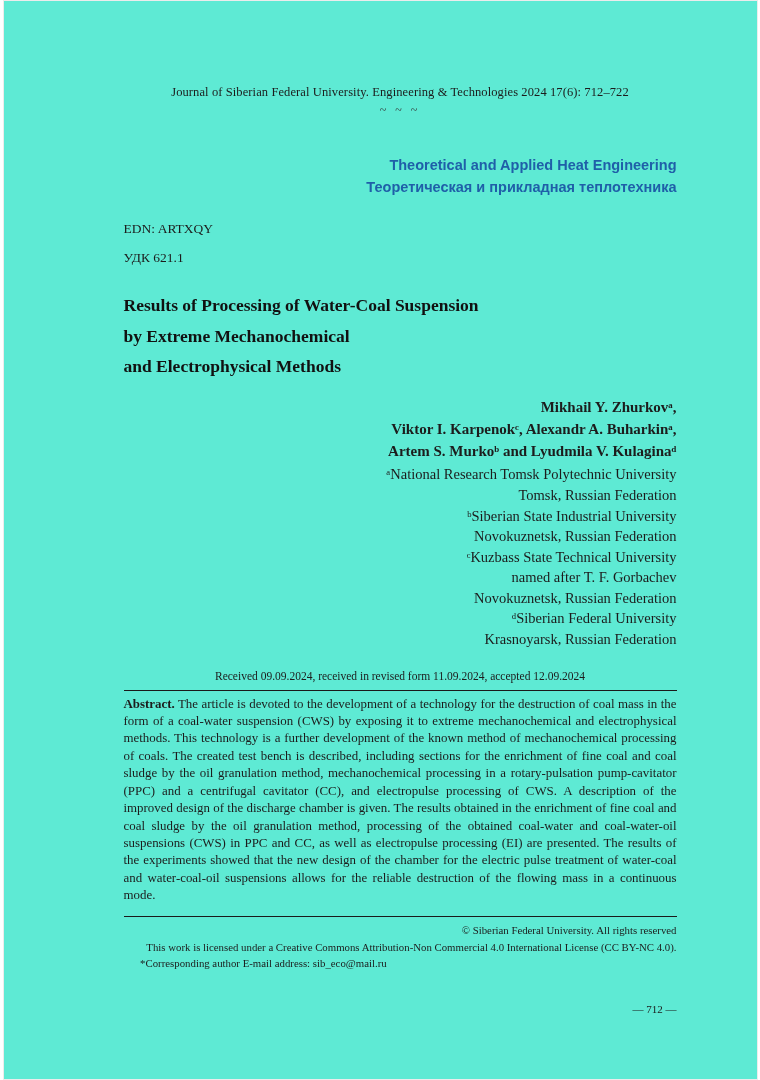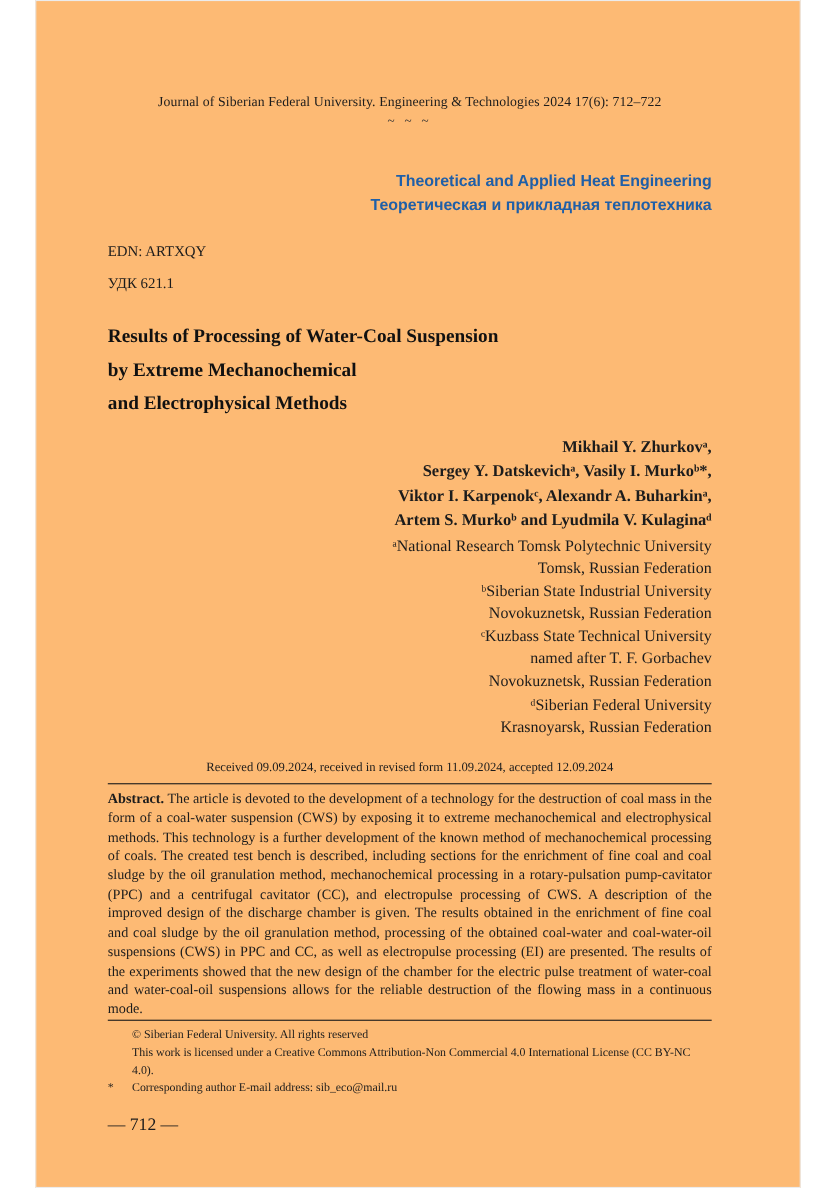--- a/index.html
+++ b/index.html
@@ -1,25 +1,25 @@
 <!DOCTYPE html>
 <html><head>
 <meta charset="utf-8">
 <style>
   * { margin:0; padding:0; box-sizing:border-box; }
   html, body { background:#ffffff; }
   body { font-family:"Liberation Serif", serif; }
 
   .page {
-    width:696px;
+    width:755px;
     height:1080px;
     margin:0 auto;
-    background:#fdba74;
+    background:#5eead4;
     color:#1c1c1c;
-    padding:84px 80px 64px 65px;
+    padding:84px 80px 64px 120px;
     display:flex;
     flex-direction:column;
     overflow:hidden;
     border:1px solid #ececec;
   }
 
   .journal-line { text-align:center; font-size:12.5px; letter-spacing:0.1px; }
   .tildes { text-align:center; font-size:12px; letter-spacing:3px; margin-top:3px; color:#333; }
 
   .rubric {
@@ -74,31 +74,31 @@
   .abstract {
     margin-top:5px;
     font-size:12.9px;
     line-height:1.35;
     text-align:justify;
   }
   .abstract-label { font-weight:bold; }
 
   .spacer { flex:1; }
 
-  .footnote-block { width:100%; }
+  .footnote-block { width:100%;text-align:right; }
   .footnote-rule { border-top:1px solid #1a1a1a; width:100%; margin-bottom:5px; }
   .fn-line { font-size:10.8px; line-height:1.5; }
   .fn-line.indent { padding-left:22px; }
   .corresponding { display:flex; }
   .corresponding .marker { width:22px; flex:0 0 22px; }
 
   .page-number {
-    text-align:left;
-    font-size:16px;
-    margin-top:16px;
+    text-align:right;
+    font-size:11px;
+    margin-top:32px;
   }
 </style>
 </head>
 <body>
 
 <div class="page">
 
   <div class="journal-line">Journal of Siberian Federal University. Engineering &amp; Technologies 2024 17(6): 712–722</div>
   <div class="tildes">~ ~ ~</div>
 
@@ -111,21 +111,20 @@
   <div class="udk">УДК 621.1</div>
 
   <h1 class="title">
     <span class="tline">Results of Processing of Water-Coal Suspension</span>
     <span class="tline">by Extreme Mechanochemical</span>
     <span class="tline">and Electrophysical Methods</span>
   </h1>
 
   <div class="authors">
     <div>Mikhail Y. Zhurkovᵃ,</div>
-    <div>Sergey Y. Datskevichᵃ, Vasily I. Murkoᵇ*,</div>
     <div>Viktor I. Karpenokᶜ, Alexandr A. Buharkinᵃ,</div>
     <div>Artem S. Murkoᵇ and Lyudmila V. Kulaginaᵈ</div>
   </div>
 
   <div class="affiliations">
     <div>ᵃNational Research Tomsk Polytechnic University</div>
     <div>Tomsk, Russian Federation</div>
     <div>ᵇSiberian State Industrial University</div>
     <div>Novokuznetsk, Russian Federation</div>
     <div>ᶜKuzbass State Technical University</div>

